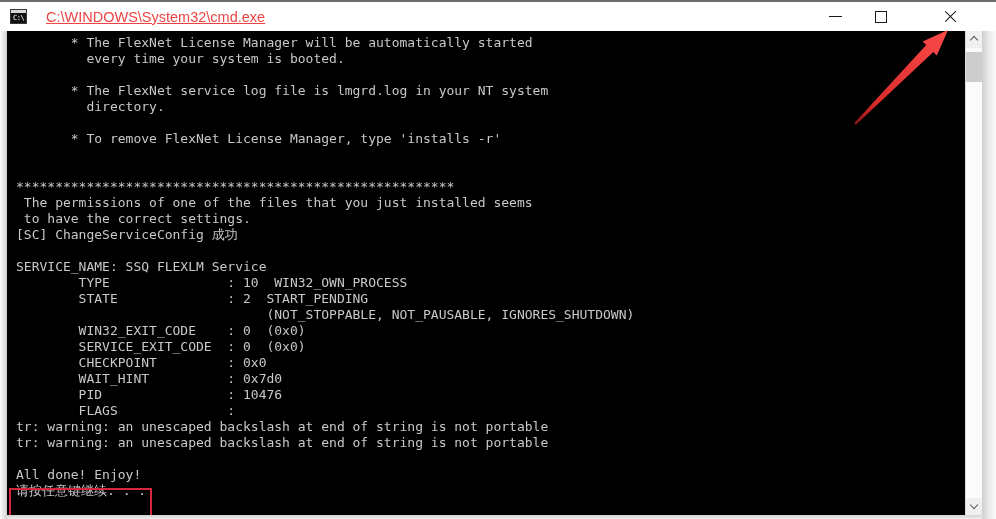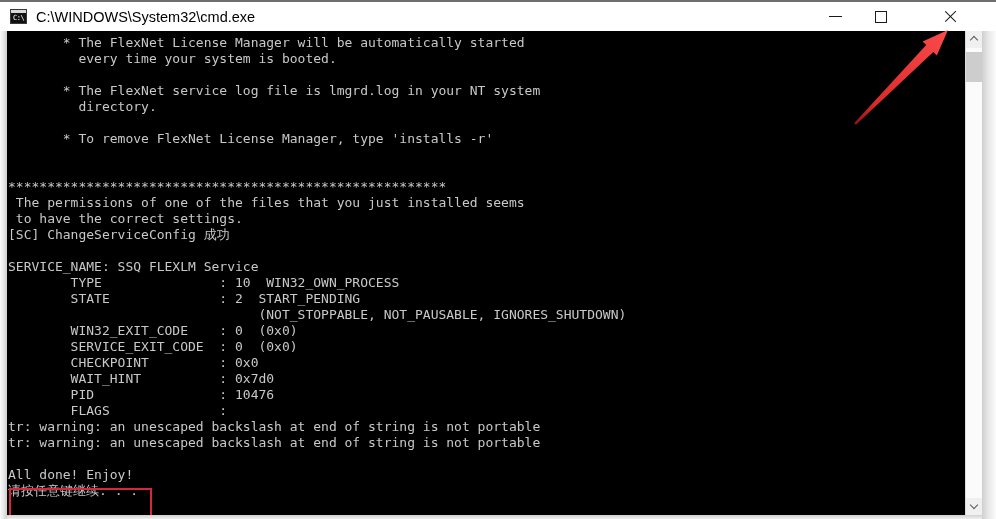--- a/index.html
+++ b/index.html
@@ -55,25 +55,26 @@
     position: absolute;
     left: 2px;
     top: 4px;
     font-family: "DejaVu Sans Mono", monospace;
     font-size: 7px;
     line-height: 8px;
     color: #ffffff;
     letter-spacing: -0.5px;
   }
   #title-text {
-    margin-left: 9px;
+    margin-left: 19px;
     font-family: "Liberation Sans", sans-serif;
     font-size: 14.5px;
-    color: #000000;
+    color: #ef4444;
     white-space: nowrap;
+    text-decoration: underline;
   }
 
   .winbtn {
     position: absolute;
     top: 0;
     width: 46px;
     height: 29px;
     display: flex;
     align-items: center;
     justify-content: center;
@@ -145,21 +146,21 @@
     position: absolute;
     left: 1px;
     top: 4px;
     font-family: "DejaVu Sans Mono", "Liberation Mono", monospace;
     font-size: 13px;
     line-height: 16px;
     color: #c8c8c8;
     white-space: pre;
     letter-spacing: 0px;
   }
-  .cline { height: 16px; }
+  .cline { height: 16px; padding-left: 8px; }
 
   
   #highlight-box {
     position: absolute;
     left: 2px;
     top: 457px;
     width: 143px;
     height: 29px;
     border: 2.5px solid #d6283c;
     box-sizing: border-box;

